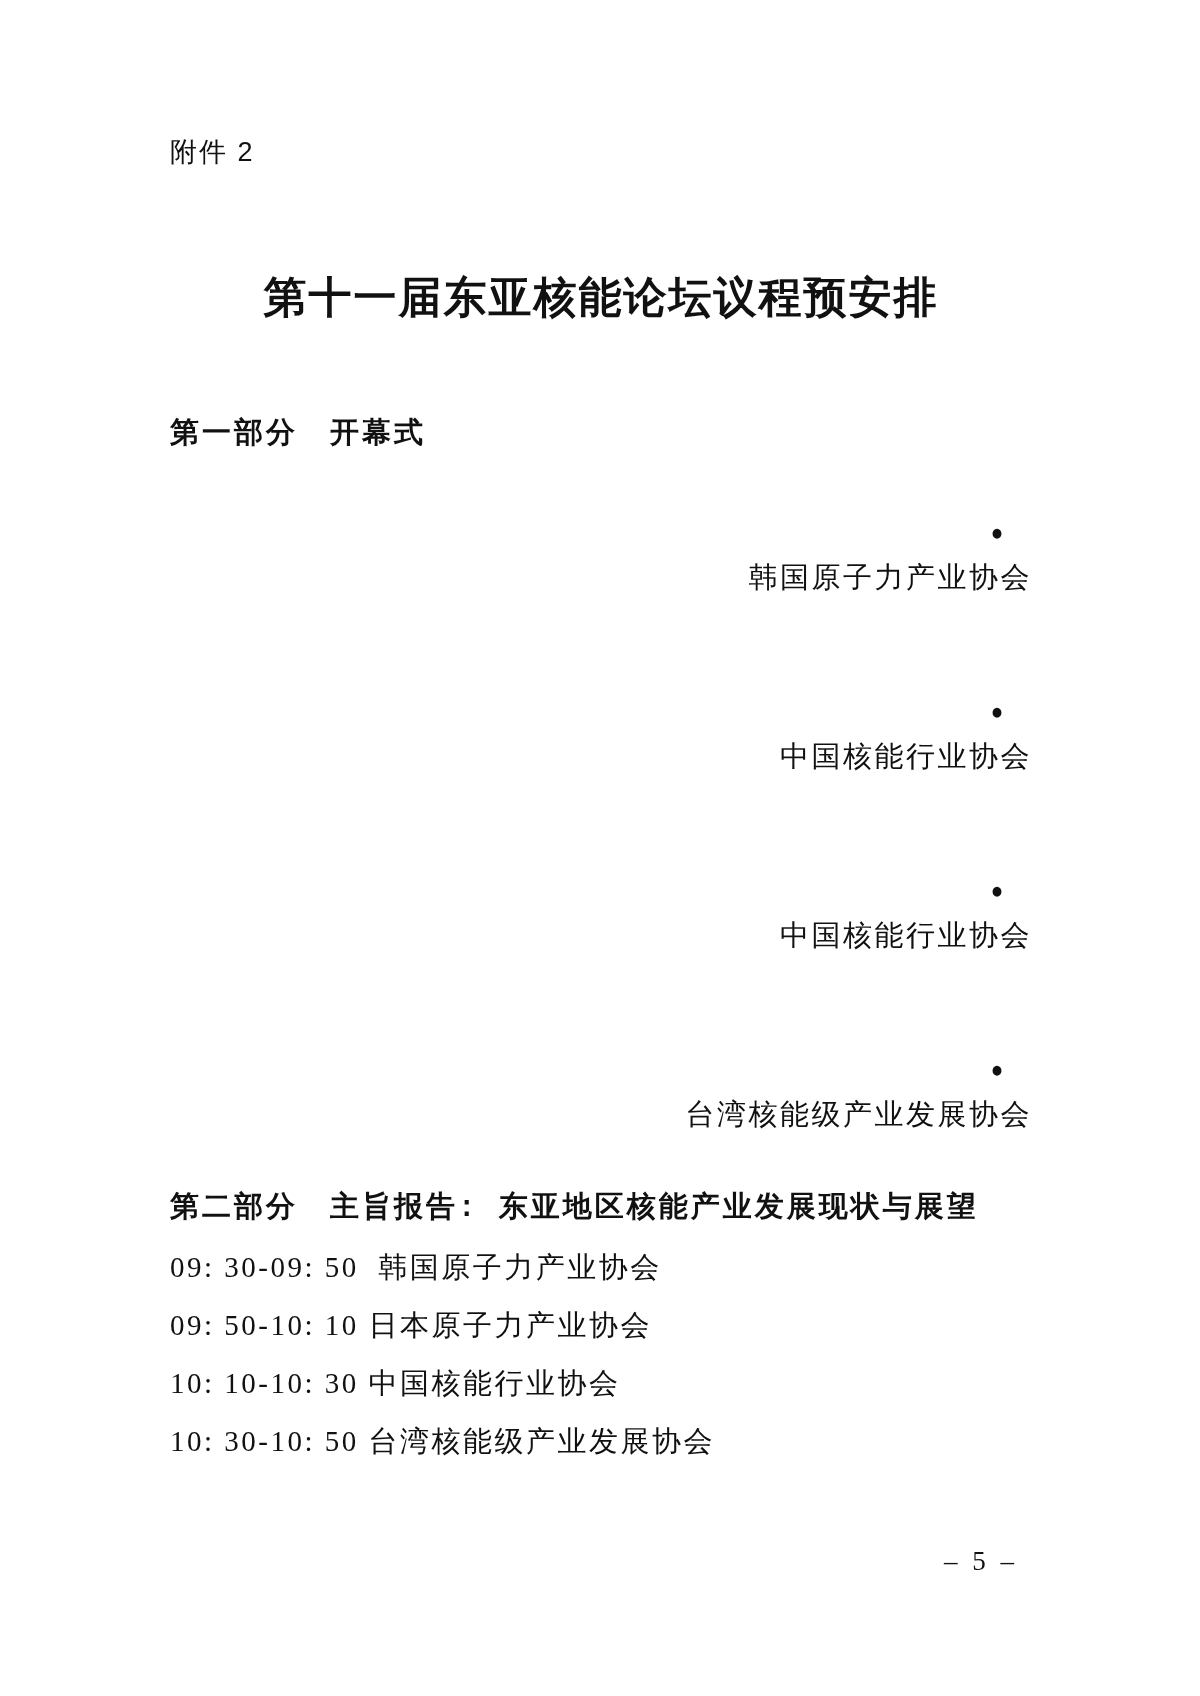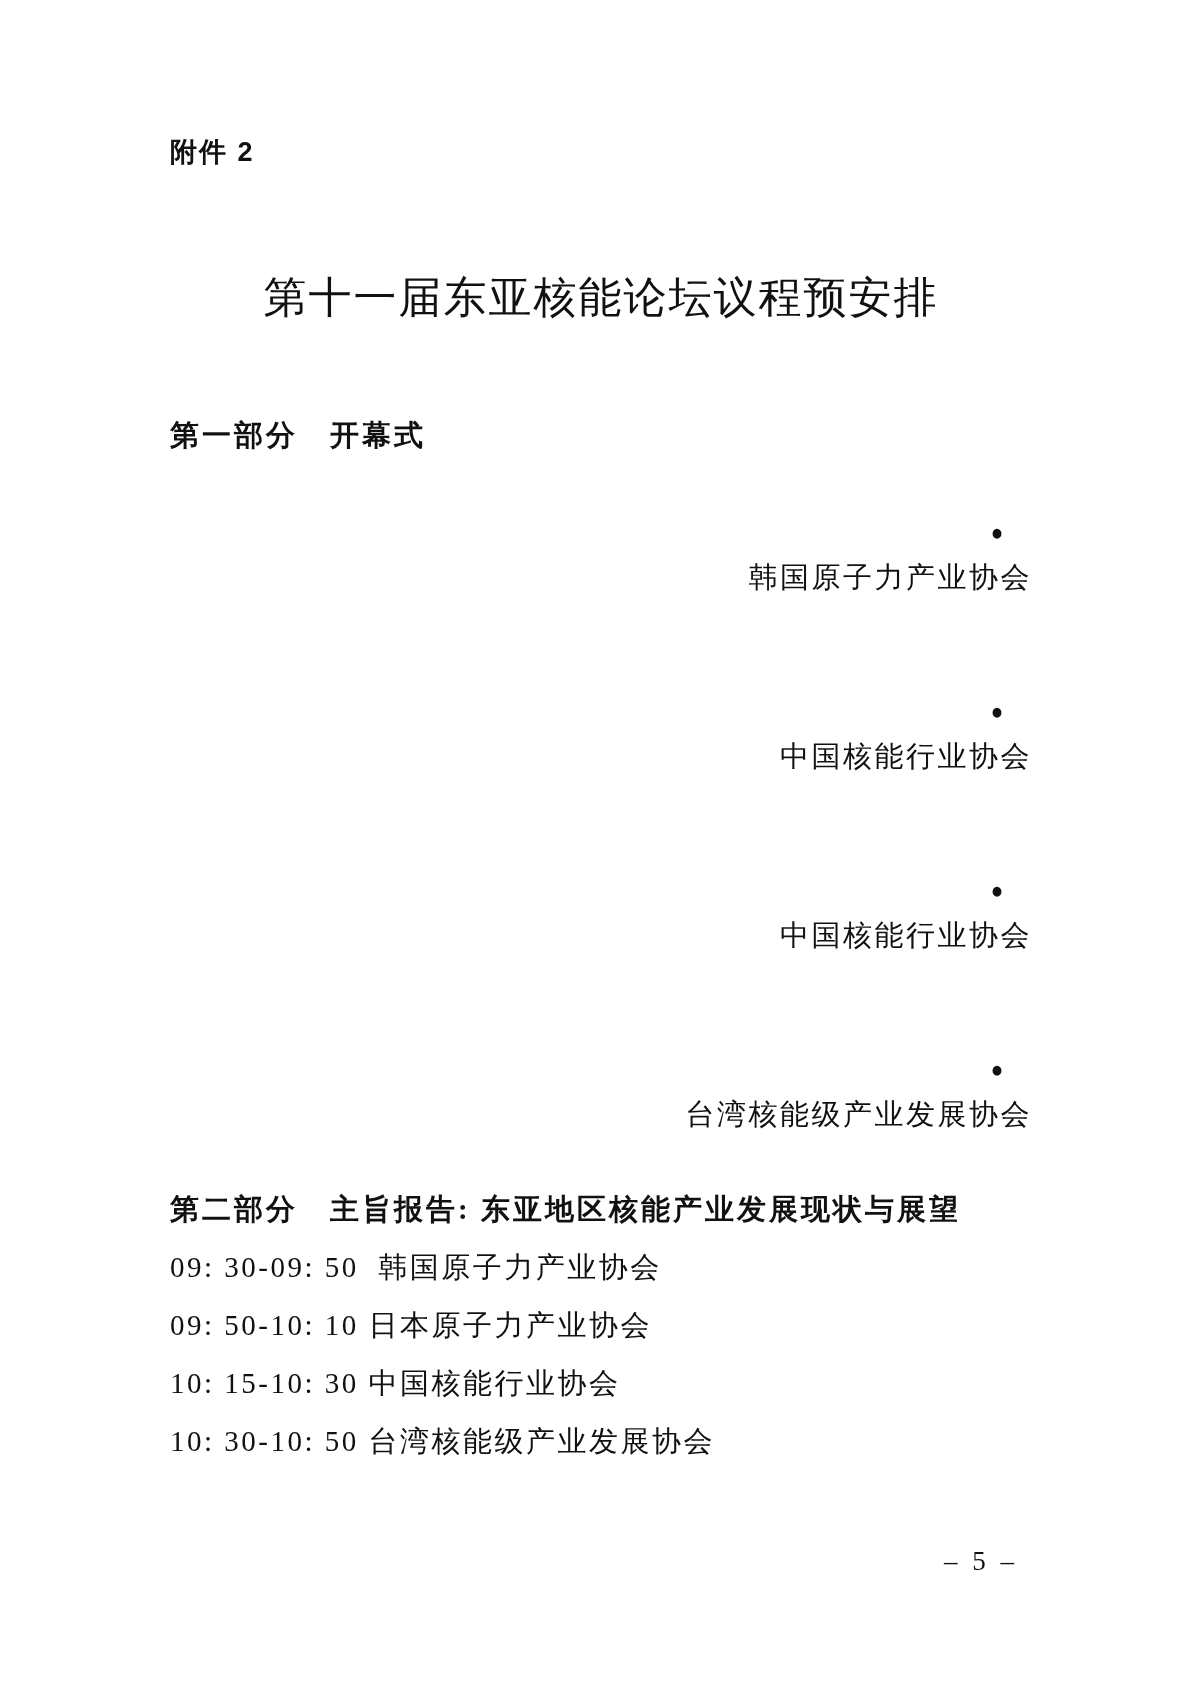--- a/index.html
+++ b/index.html
@@ -17,38 +17,38 @@
   }
   .content {
     position: absolute;
     left: 170px;
     top: 0;
     width: 862px;
   }
   .attachment {
     margin-top: 134px;
     font-family: "Liberation Sans", "DejaVu Sans", sans-serif;
-    font-weight: 700;
+    font-weight: 400;
     font-size: 27px;
     line-height: 36px;
     letter-spacing: 2px;
     white-space: pre-wrap;
   }
   .doc-title {
     margin: 96px 0 0 0;
     font-size: 43px;
     line-height: 64px;
-    font-weight: 400;
+    font-weight: 700;
     text-align: center;
     letter-spacing: 2px;
     font-family: "Liberation Serif", "DejaVu Serif", serif;
     white-space: pre-wrap;
   }
   .sec-heading {
-    font-family: Liberation Serif, serif;
+    font-family: Liberation Mono, monospace;
     font-weight: 700;
     font-size: 29px;
     line-height: 58px;
     letter-spacing: 3px;
     margin: 0;
     white-space: pre-wrap;
   }
   .sec-heading.first {
     margin-top: 76px;
   }
@@ -105,18 +105,18 @@
     <span>中国核能行业协会</span>
   </div>
   <div class="bullet-line">
     <span class="bullet">●</span>
     <span>台湾核能级产业发展协会</span>
   </div>
 
   <h2 class="sec-heading">第二部分　主旨报告: 东亚地区核能产业发展现状与展望</h2>
   <div class="line">09: 30-09: 50  韩国原子力产业协会</div>
   <div class="line">09: 50-10: 10 日本原子力产业协会</div>
-  <div class="line">10: 15-10: 30 中国核能行业协会</div>
+  <div class="line">10: 10-10: 30 中国核能行业协会</div>
   <div class="line">10: 30-10: 50 台湾核能级产业发展协会</div>
 
 </div>
 
 <div class="page-number">– 5 –</div>
 
 </body></html>

